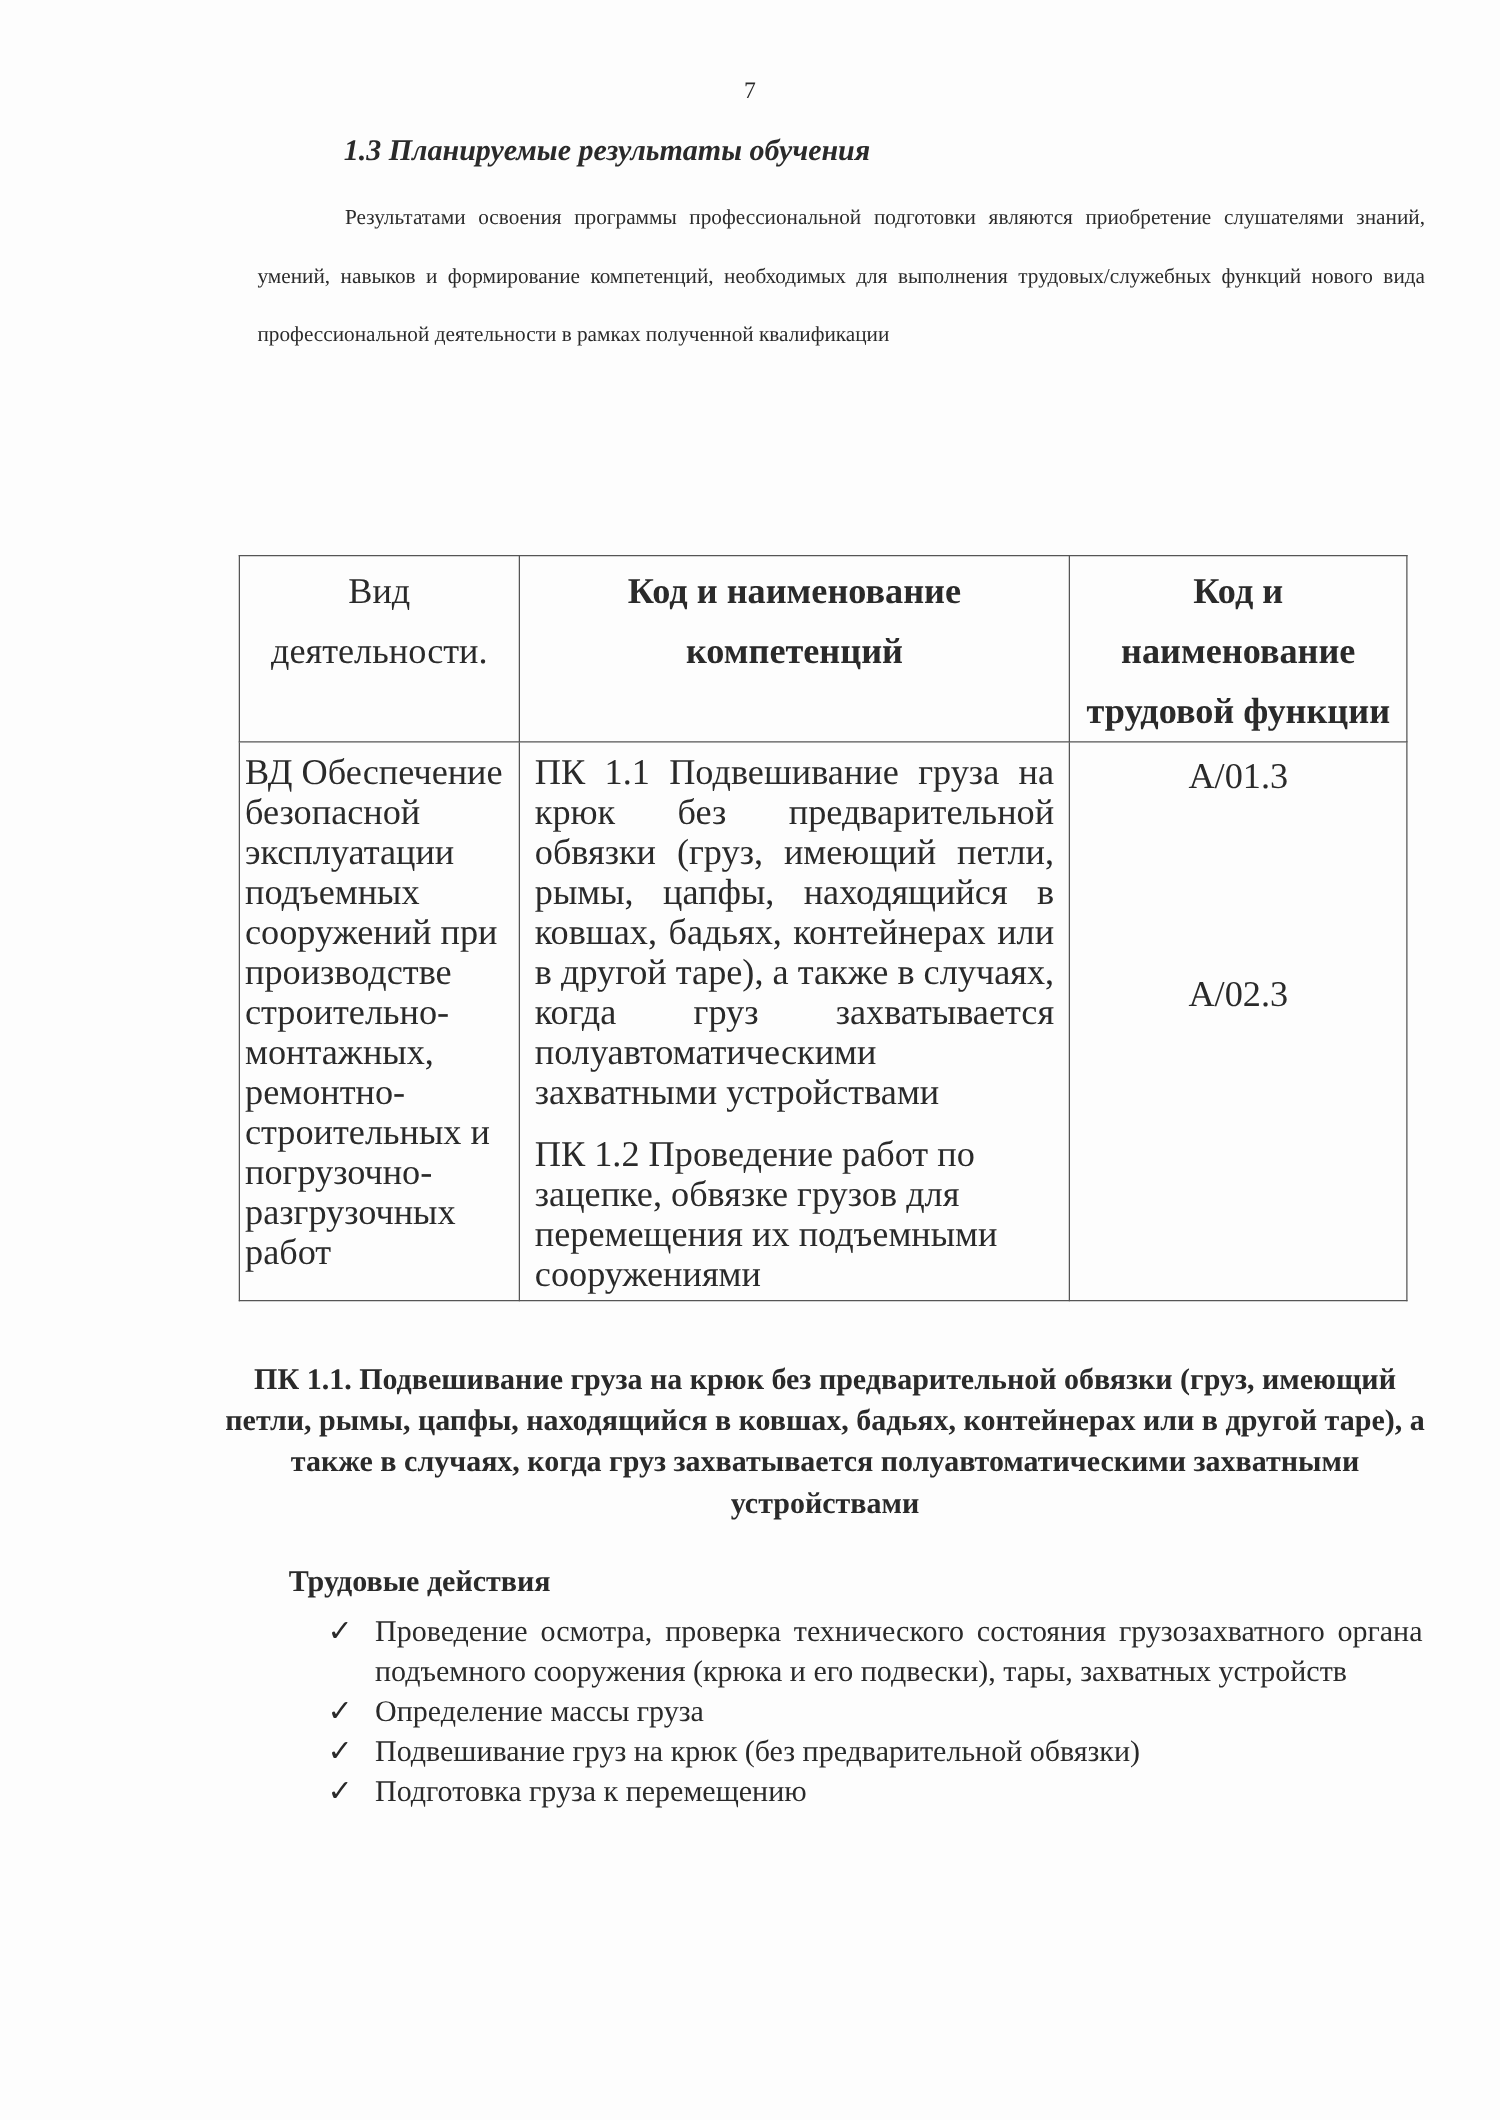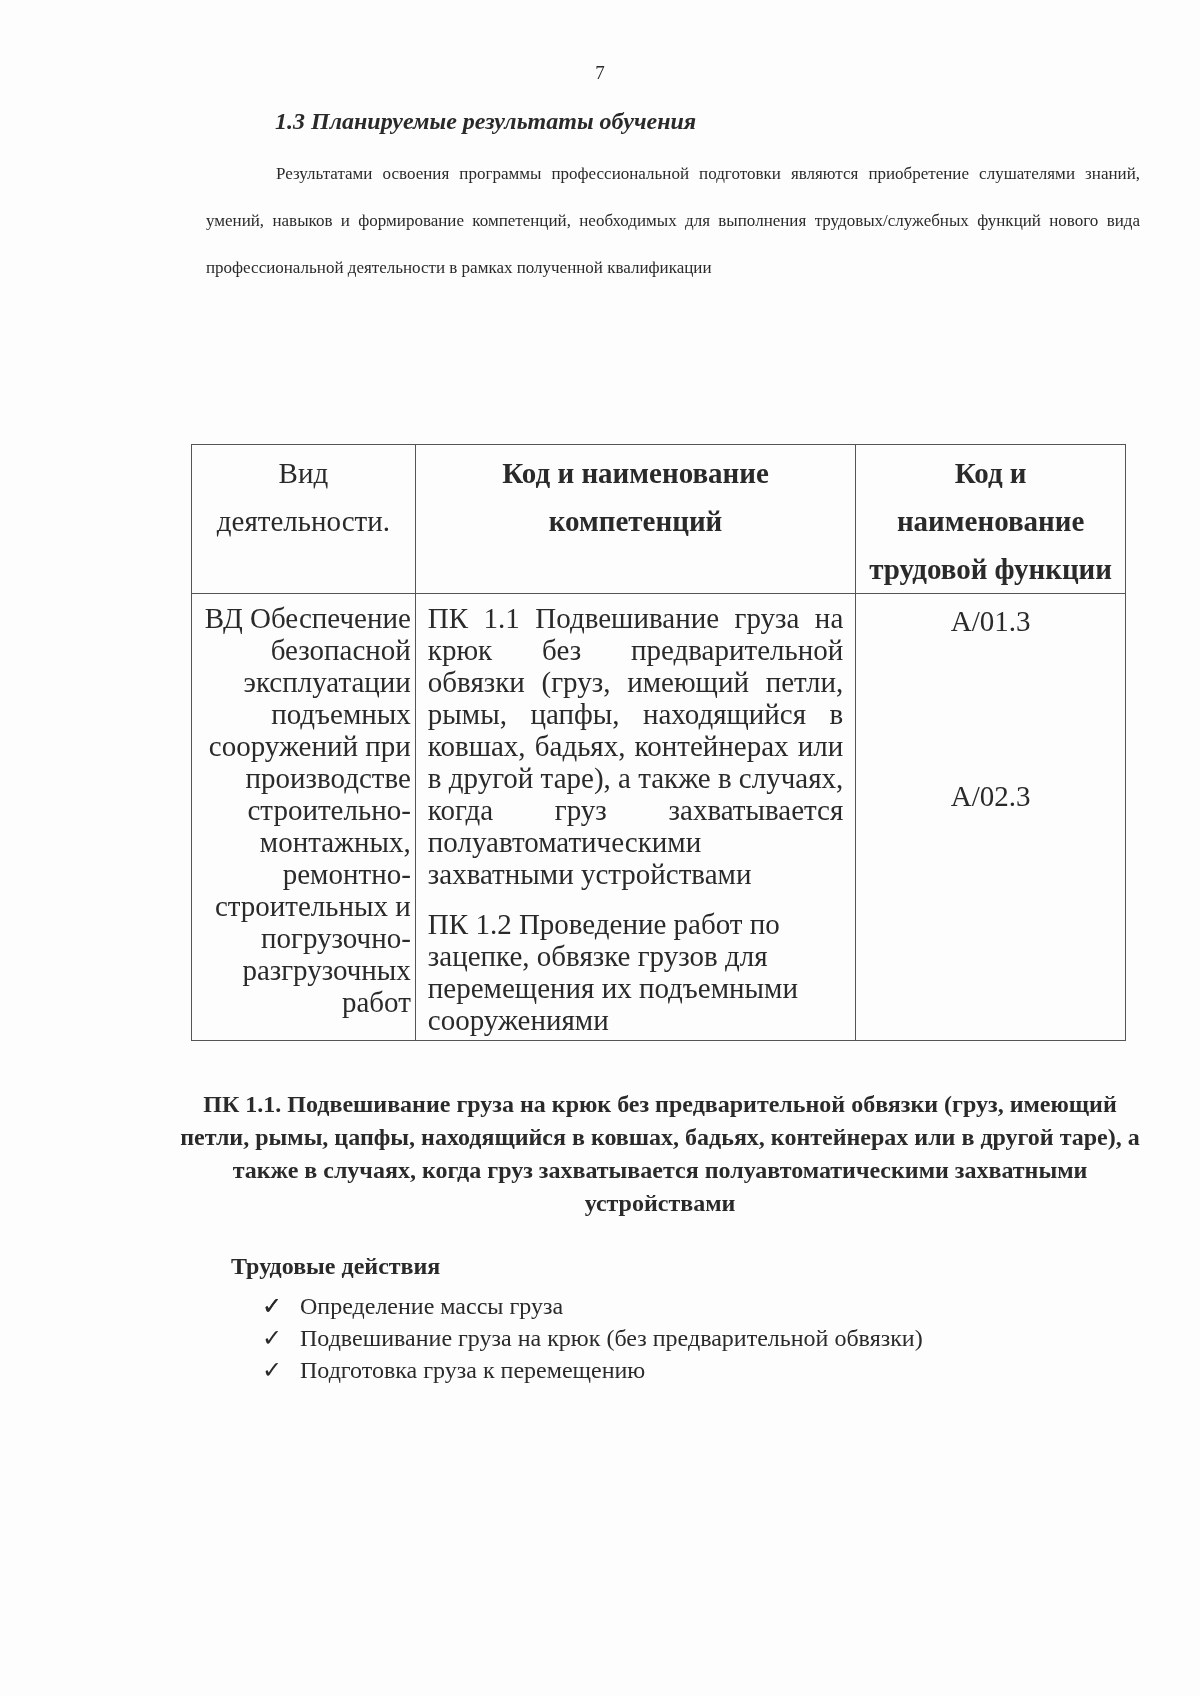--- a/index.html
+++ b/index.html
@@ -16,21 +16,21 @@
   }
   .intro .indent { display: inline-block; width: 70px; }
   table.results {
     position: absolute; top: 444px; left: 191px; width: 935px;
     border-collapse: collapse; font-size: 29px;
   }
   table.results th, table.results td { border: 1.3px solid #555; vertical-align: top; }
   table.results th { font-weight: normal; text-align: center; line-height: 48px; padding: 4px 6px 0; height: 114px; }
   table.results th.bold { font-weight: bold; }
   col.c1 { width: 224px; } col.c2 { width: 441px; } col.c3 { width: 270px; }
-  td.vd { text-align: right; line-height: 32px; padding: 8px 4px 6px; }
+  td.vd { text-align: left; line-height: 32px; padding: 8px 4px 6px; }
   td.comp { padding: 8px 12px 4px 12px; line-height: 32px; text-align: justify; }
   td.comp p { margin: 0 0 18px 0; }
   td.comp p.last { text-align: left; margin: 0; }
   td.func { text-align: center; position: relative; padding: 0; }
   .func-code { position: absolute; left: 0; width: 100%; text-align: center; }
   .pk-heading {
     position: absolute; top: 1088px; left: 180px; width: 960px; text-align: center;
     font-size: 24px; font-weight: bold; line-height: 33px;
   }
   .actions-title { position: absolute; top: 1253px; left: 231px; font-size: 24px; font-weight: bold; }
@@ -69,17 +69,17 @@
         <div class="func-code" style="top:11px;">A/01.3</div>
         <div class="func-code" style="top:186px;">A/02.3</div>
       </td>
     </tr>
   </tbody>
 </table>
 
 <div class="pk-heading">ПК 1.1. Подвешивание груза на крюк без предварительной обвязки (груз, имеющий петли, рымы, цапфы, находящийся в ковшах, бадьях, контейнерах или в другой таре), а также в случаях, когда груз захватывается полуавтоматическими захватными устройствами</div>
 <div class="actions-title">Трудовые действия</div>
 <ul class="actions">
-  <li><span class="check">✓</span></li>
+  <li><span class="check">✓</span><span>Проведение осмотра, проверка технического состояния грузозахватного органа подъемного сооружения (крюка и его подвески), тары, захватных устройств</span></li>
   <li><span class="check">✓</span><span>Определение массы груза</span></li>
-  <li><span class="check">✓</span><span>Подвешивание груза на крюк (без предварительной обвязки)</span></li>
+  <li><span class="check">✓</span><span>Подвешивание груз на крюк (без предварительной обвязки)</span></li>
   <li><span class="check">✓</span><span>Подготовка груза к перемещению</span></li>
 </ul>
 
 </body></html>

